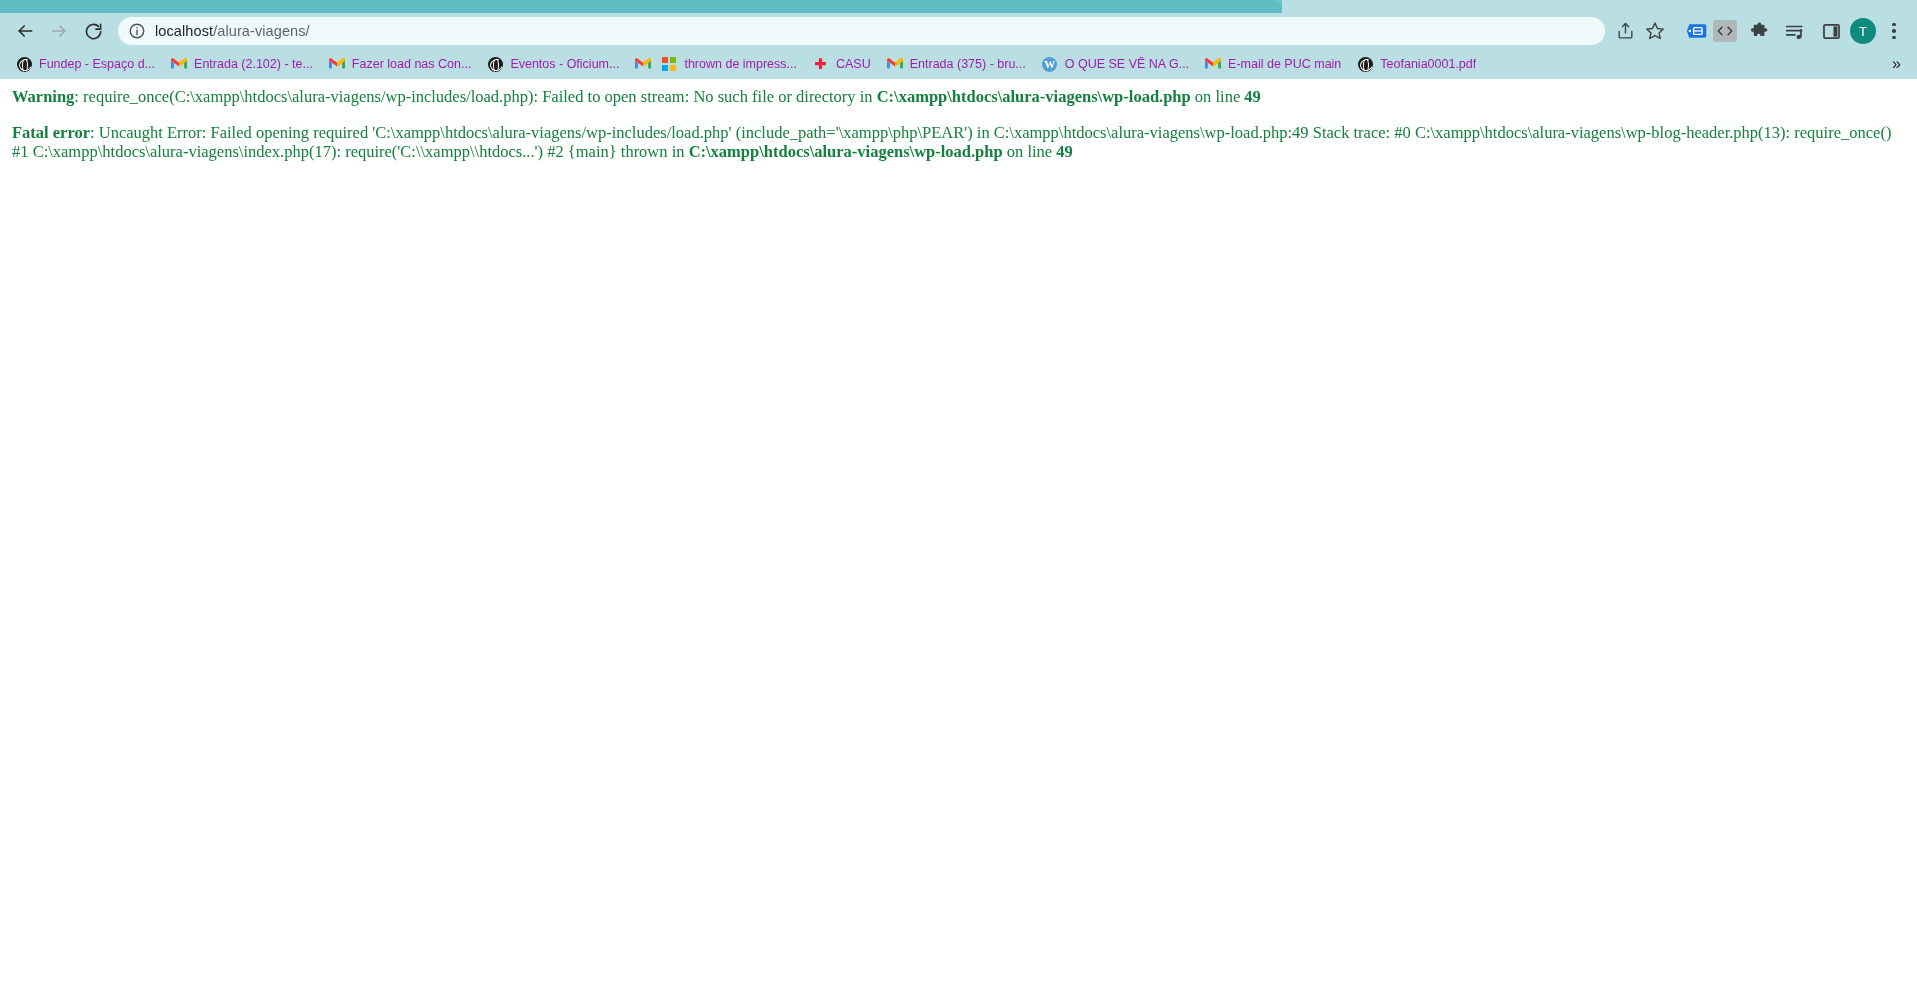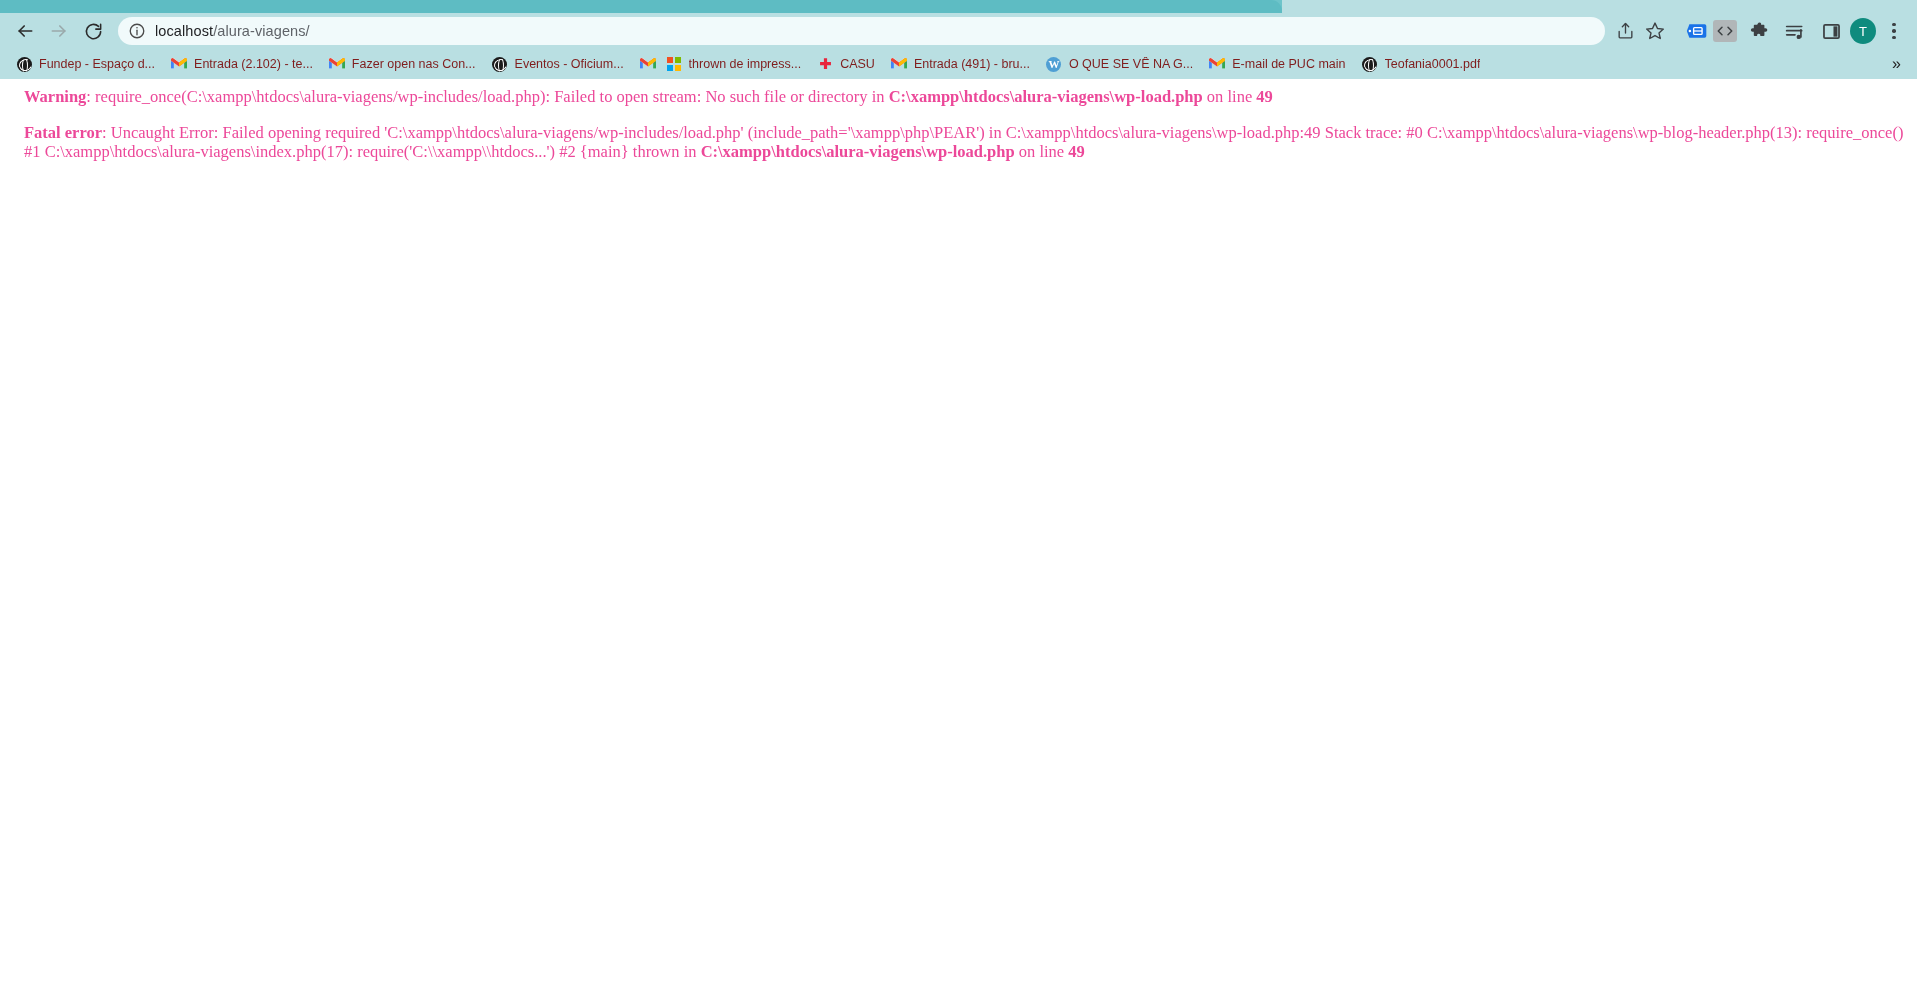--- a/index.html
+++ b/index.html
@@ -118,21 +118,21 @@
     display: flex; align-items: center;
     height: 24px;
     padding: 0 8px;
     border-radius: 4px;
     flex: none;
     max-width: 210px;
   }
   .bm-ico { width: 16px; height: 16px; flex: none; margin-right: 7px; display:flex; align-items:center; justify-content:center; }
   .bm-label {
     font-size: 12.5px;
-    color: #7f1d1d;
+    color: #a21caf;
     white-space: nowrap;
     overflow: hidden;
     text-overflow: clip;
     font-family: "Liberation Sans", sans-serif;
   }
   .bm-overflow {
     margin-left: auto;
     font-size: 16px; color: #222;
     padding: 0 10px;
     flex: none;
@@ -173,22 +173,22 @@
     flex: 1 1 auto;
     background: #ffffff;
     padding: 0;
     overflow: hidden;
     position: relative;
   }
   .php-errors {
     font-family: "Liberation Serif", "DejaVu Serif", serif;
     font-size: 16.5px;
     line-height: 1.16;
-    color: #ec4899;
-    padding: 8px 8px 0 24px;
+    color: #15803d;
+    padding: 8px 8px 0 12px;
   }
   .php-errors p {
     margin: 0 0 1em 0;
     word-wrap: break-word;
   }
   .php-errors b { font-weight: bold; }
 </style>
 </head>
 <body>
 
@@ -324,21 +324,21 @@
     <div class="bm">
       <span class="bm-ico">
         <svg width="16" height="12" viewBox="0 0 20 15">
           <path d="M0 2.2 V13 h3.6 V6 L10 10.6 16.4 6 v7H20V2.2A2.2 2.2 0 0 0 16.6 .4L10 5.3 3.4 .4A2.2 2.2 0 0 0 0 2.2z" fill="#fff"></path>
           <path d="M0 13h3.6V6L0 3.3z" fill="#4285f4"></path>
           <path d="M16.4 13H20V3.3L16.4 6z" fill="#34a853"></path>
           <path d="M0 2.4 A2 2 0 0 1 3.3 .6 L10 5.6 16.7 .6 A2 2 0 0 1 20 2.4 V3.3 L10 10.6 0 3.3z" fill="#ea4335"></path>
           <path d="M20 3.3 V2.4 A2 2 0 0 0 16.7 .6 L10 5.6 v5z" fill="#fbbc04"></path>
         </svg>
       </span>
-      <span class="bm-label">Fazer open nas Con...</span>
+      <span class="bm-label">Fazer load nas Con...</span>
     </div>
 
     <div class="bm">
       <span class="bm-ico">
           <span class="fav-globe"></span>
         </span>
       <span class="bm-label">Eventos - Oficium...</span>
     </div>
 
     <div class="bm" style="padding-right:2px;">
@@ -378,21 +378,21 @@
     <div class="bm">
       <span class="bm-ico">
         <svg width="16" height="12" viewBox="0 0 20 15">
           <path d="M0 2.2 V13 h3.6 V6 L10 10.6 16.4 6 v7H20V2.2A2.2 2.2 0 0 0 16.6 .4L10 5.3 3.4 .4A2.2 2.2 0 0 0 0 2.2z" fill="#fff"></path>
           <path d="M0 13h3.6V6L0 3.3z" fill="#4285f4"></path>
           <path d="M16.4 13H20V3.3L16.4 6z" fill="#34a853"></path>
           <path d="M0 2.4 A2 2 0 0 1 3.3 .6 L10 5.6 16.7 .6 A2 2 0 0 1 20 2.4 V3.3 L10 10.6 0 3.3z" fill="#ea4335"></path>
           <path d="M20 3.3 V2.4 A2 2 0 0 0 16.7 .6 L10 5.6 v5z" fill="#fbbc04"></path>
         </svg>
       </span>
-      <span class="bm-label">Entrada (491) - bru...</span>
+      <span class="bm-label">Entrada (375) - bru...</span>
     </div>
 
     <div class="bm">
       <span class="bm-ico">
           <span class="fav-wp">W</span>
         </span>
       <span class="bm-label">O QUE SE VÊ NA G...</span>
     </div>
 
     <div class="bm">

